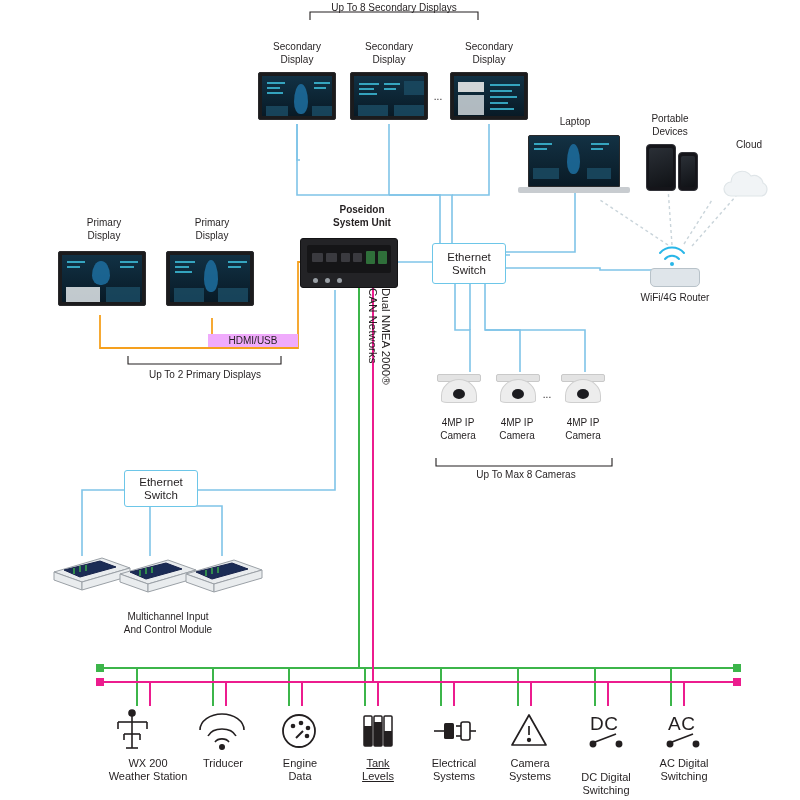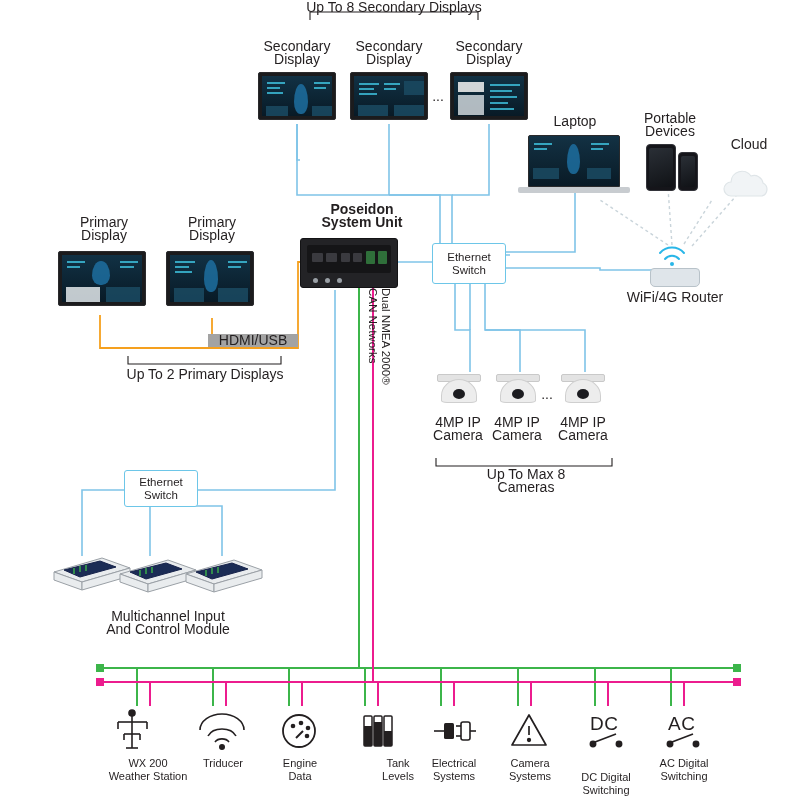--- a/index.html
+++ b/index.html
@@ -16,21 +16,21 @@
     color: #231f20;
   }
   #canvas {
     position: absolute;
     left: 0; top: 0;
     width: 800px;
     height: 800px;
   }
   .lbl {
     position: absolute;
-    font-size: 14px;
+    font-size: 10px;
     line-height: 13px;
     text-align: center;
     color: #231f20;
     white-space: pre-line;
   }
   .lbl.small { font-size: 11px; }
   
   .monitor {
     position: absolute;
     background: #1b1b1d;
@@ -458,21 +458,21 @@
     <div class="tick" style="left:5px; top:11px; width:14px; height:2px;"></div>
     <div class="tick" style="left:5px; top:16px; width:17px; height:2px;"></div>
     <div class="tick" style="left:58px; top:6px; width:19px; height:2px;"></div>
     <div class="tick" style="left:58px; top:11px; width:13px; height:2px;"></div>
     <div class="blk" style="left:4px; top:33px; width:30px; height:14px;"></div>
     <div class="blk" style="left:48px; top:33px; width:30px; height:14px;"></div>
   </div>
   <div class="stand"></div>
 </div>
 
-<div class="lbl" style="left:208px; top:334px; width:90px; background:#a3a3a3;">HDMI/USB</div>
+<div class="lbl" style="left:208px; top:334px; width:90px; background:#f0abfc;">HDMI/USB</div>
 <div class="lbl" style="left:110px; top:368px; width:190px;">Up To 2 Primary Displays</div>
 
 <div class="lbl" style="left:312px; top:203px; width:100px;font-weight:bold;">Poseidon
 System Unit</div>
 <div class="unit-box" style="left:300px; top:238px; width:96px; height:48px;">
   <div class="unit-face" style="left:6px; top:6px; width:84px; height:28px;">
     <div class="port" style="left:5px; top:8px; width:11px; height:9px;"></div>
     <div class="port" style="left:19px; top:8px; width:11px; height:9px;"></div>
     <div class="port" style="left:34px; top:8px; width:9px; height:9px;"></div>
     <div class="port" style="left:46px; top:8px; width:9px; height:9px;"></div>
@@ -549,21 +549,21 @@
   </g>
 </svg>
 <div class="lbl" style="left:88px; top:610px; width:160px;">Multichannel Input
 And Control Module</div>
 
 <div class="lbl small" style="left:100px; top:757px; width:96px;">WX 200
 Weather Station</div>
 <div class="lbl small" style="left:180px; top:757px; width:86px;">Triducer</div>
 <div class="lbl small" style="left:258px; top:757px; width:84px;">Engine
 Data</div>
-<div class="lbl small" style="left:356px; top:757px; width:84px;">Tank
+<div class="lbl small" style="left:336px; top:757px; width:84px;text-decoration:underline;">Tank
 Levels</div>
 <div class="lbl small" style="left:406px; top:757px; width:96px;">Electrical
 Systems</div>
 <div class="lbl small" style="left:484px; top:757px; width:92px;">Camera
 Systems</div>
 <div class="lbl small" style="left:558px; top:757px; width:96px;margin-top:14px;">DC Digital
 Switching</div>
 <div class="lbl small" style="left:636px; top:757px; width:96px;">AC Digital
 Switching</div>
 

